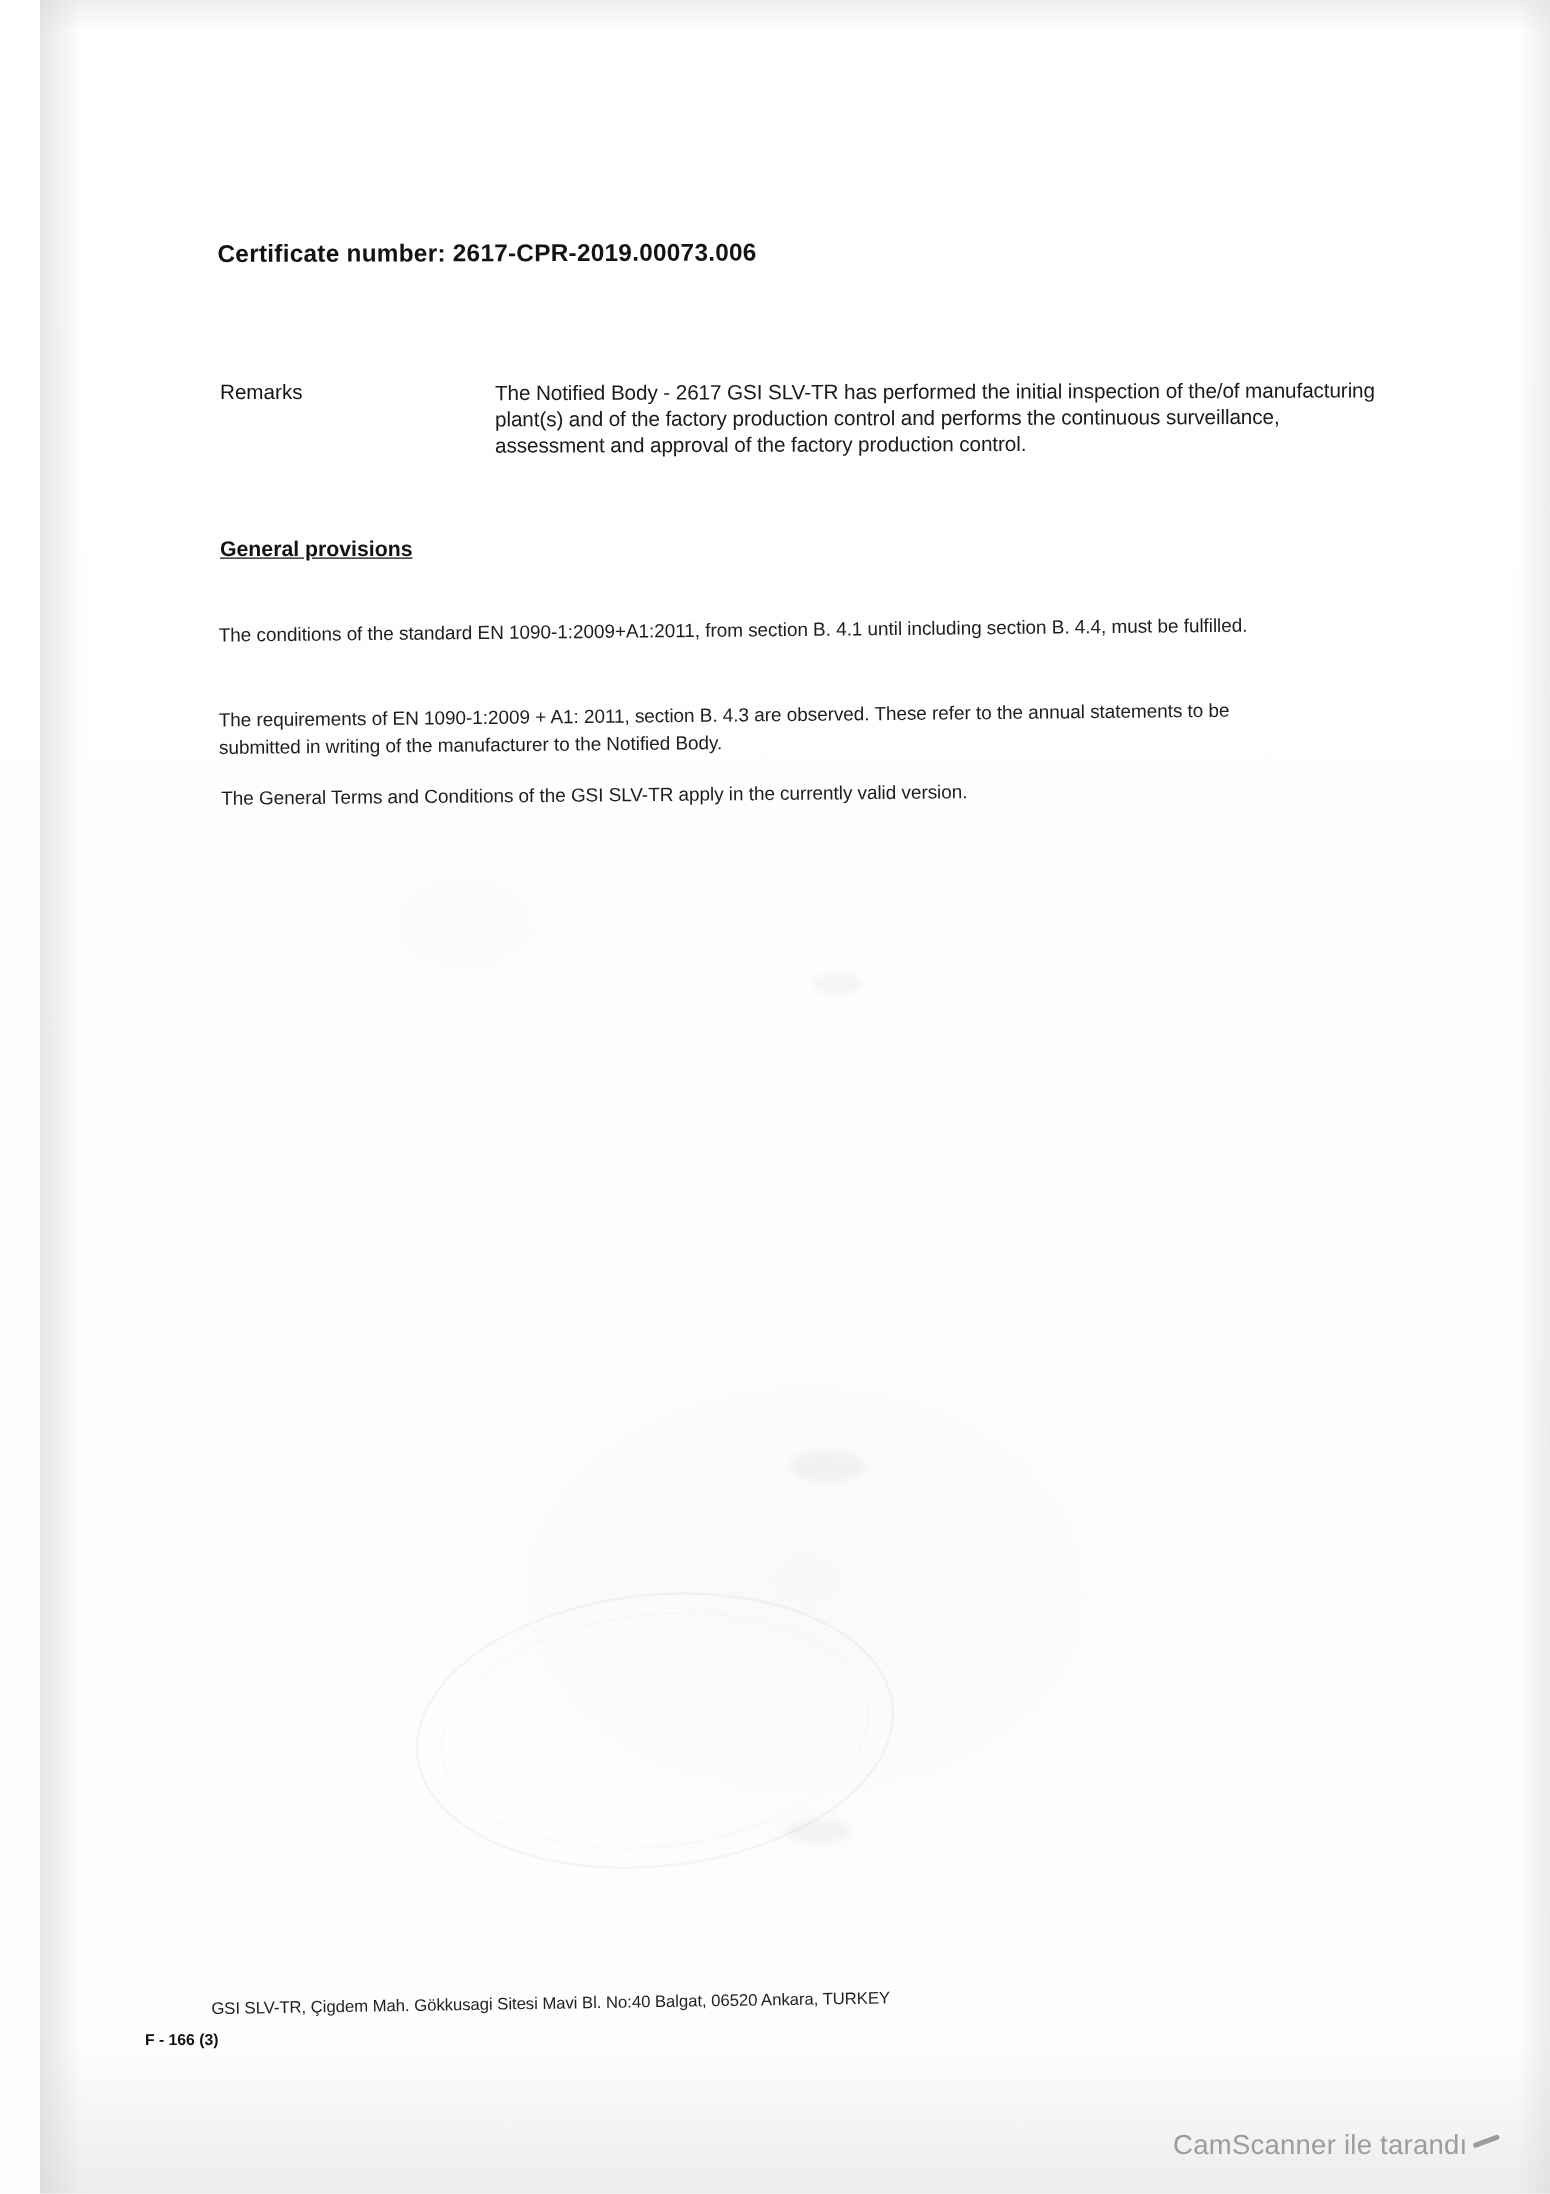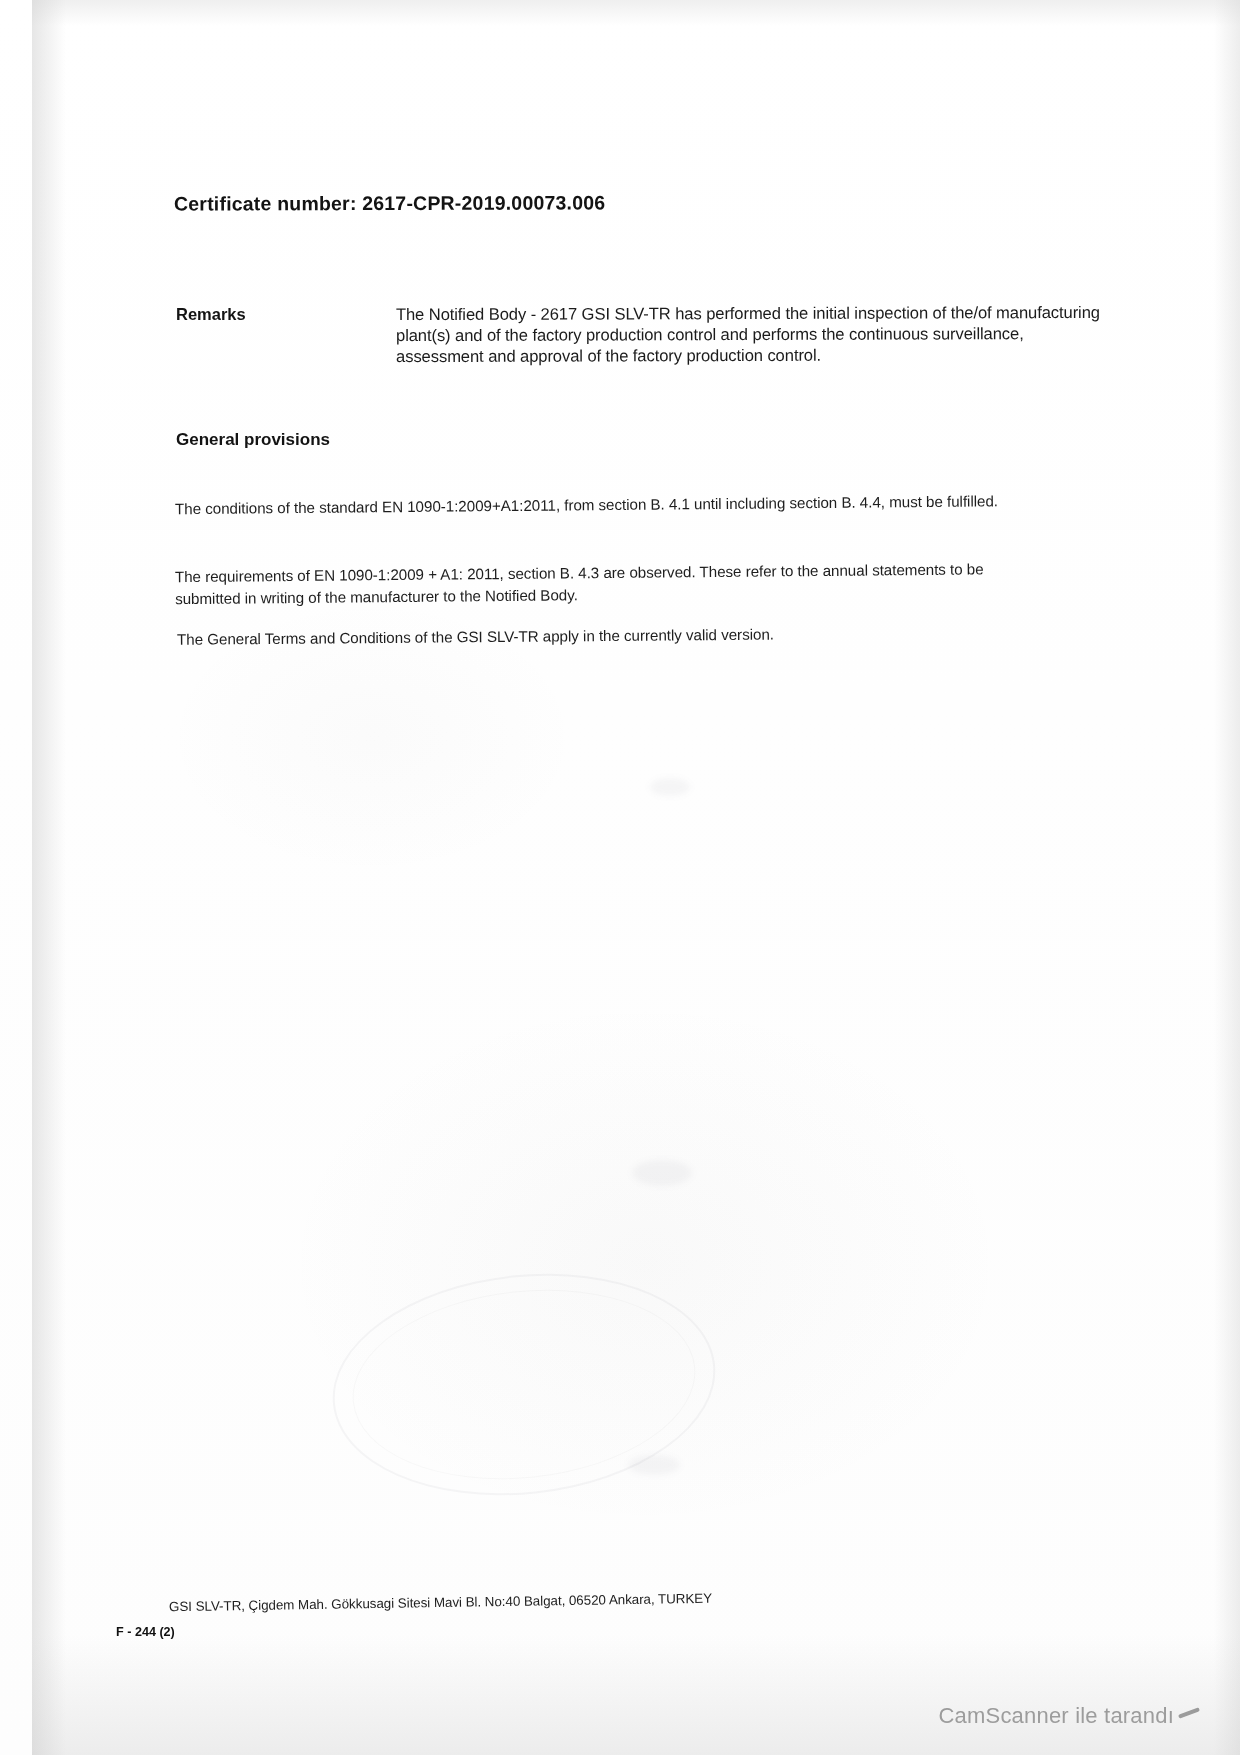--- a/index.html
+++ b/index.html
@@ -42,21 +42,21 @@
     color: #131313;
     transform: rotate(-0.15deg);
   }
 
   
   .remarks-label {
     position: absolute;
     left: 144px;
     top: 305px;
     font-size: 16.5px;
-    font-weight: bold;
+    font-weight: normal;
     color: #141414;
   }
   .remarks-text {
     position: absolute;
     left: 364px;
     top: 303px;
     width: 712px;
     font-size: 16.6px;
     line-height: 1.28;
     color: #1b1b1b;
@@ -65,20 +65,21 @@
   }
 
   
   .gp-heading {
     position: absolute;
     left: 144px;
     top: 430px;
     font-size: 17px;
     font-weight: bold;
     color: #131313;
+    text-decoration: underline;
   }
 
   .gp-para {
     position: absolute;
     font-size: 15.2px;
     line-height: 1.42;
     color: #1e1e1e;
     letter-spacing: -0.05px;
   }
   .gp-p1 {
@@ -207,21 +208,21 @@
 
   <div class="gp-para gp-p3">The General Terms and Conditions of the GSI SLV-TR  apply in the currently valid version.</div>
 
   <div class="stamp-ghost"></div>
   <div class="smudge" style="left:600px; top:1160px; width:60px; height:26px;"></div>
   <div class="smudge" style="left:596px; top:1455px; width:52px; height:20px;"></div>
   <div class="smudge" style="left:618px; top:778px; width:40px; height:18px;"></div>
 
   <div class="footer-address">GSI SLV-TR, Çigdem Mah. Gökkusagi Sitesi Mavi Bl. No:40 Balgat, 06520 Ankara, TURKEY</div>
 
-  <div class="footer-form">F - 244 (2)</div>
+  <div class="footer-form">F - 166 (3)</div>
 
   <div class="camscanner">CamScanner ile tarandı</div>
   <div class="camscanner-mark"></div>
 
   <div class="edge-top"></div>
   <div class="edge-left"></div>
   <div class="edge-right"></div>
   <div class="edge-bottom"></div>
 </div>
 

